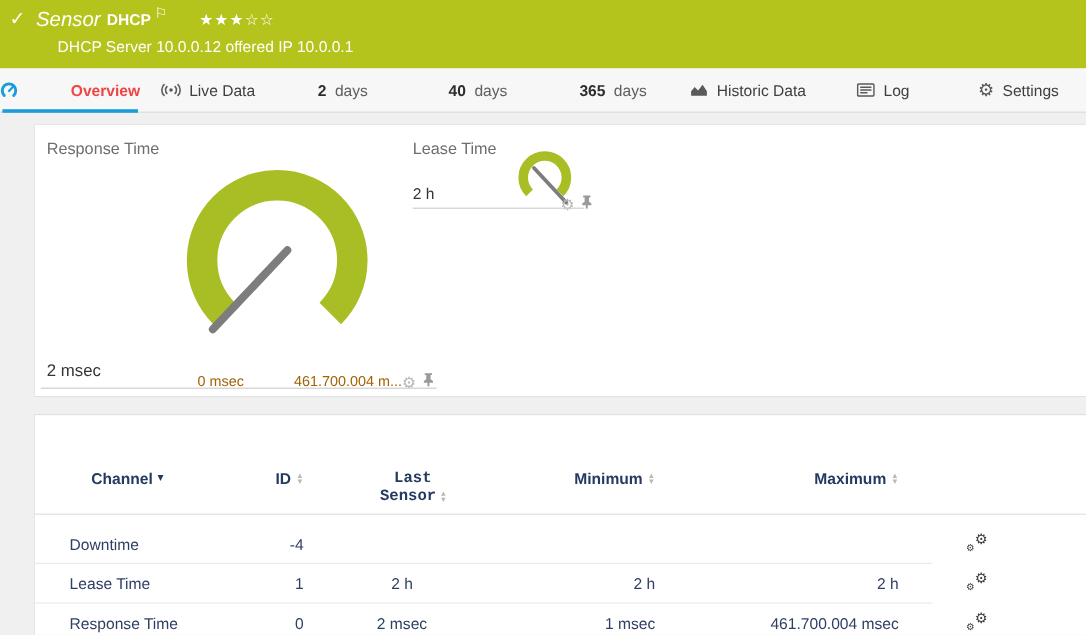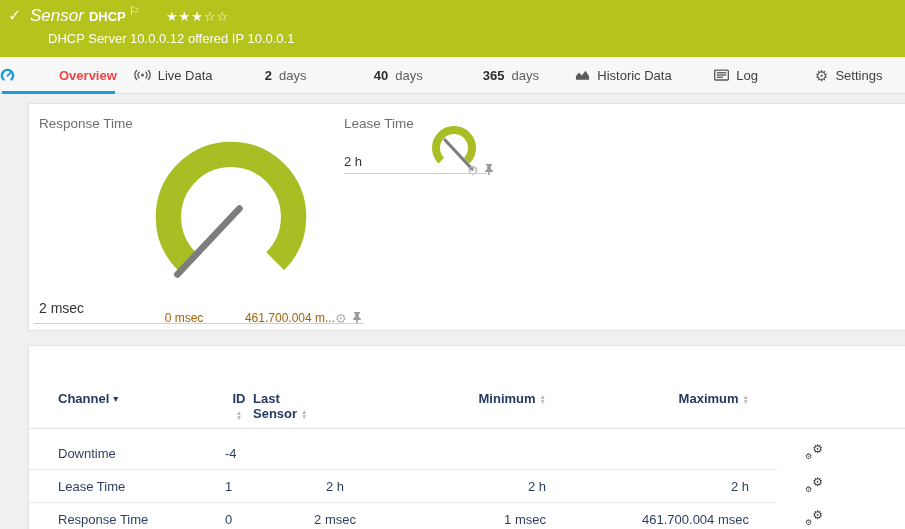--- a/index.html
+++ b/index.html
@@ -64,28 +64,28 @@
 
   
   .t-head, .t-row { display:grid;
     grid-template-columns:196px 28px 164px 129px 203px 156px; align-items:center; }
   .t-head { position:absolute; left:0; top:38px; width:876px; height:45px;
     border-bottom:1px solid #e0e0e0; align-items:start; padding-top:7px;
     font-size:13px; font-weight:bold; color:#243a60; }
   .t-rows { position:absolute; left:0; top:91px; width:748px; }
   .t-row { height:33px; border-bottom:1px solid #e9e9e9; font-size:13px; color:#2e3f63; }
   .c-channel { padding-left:29px; text-align:left; }
-  .c-id { text-align:left;flex-direction:column; }
+  .c-id { text-align:right; }
   .c-last { text-align:center; }
   .c-min { text-align:right; }
   .c-max { text-align:right; }
   .c-tools { padding-left:56px; }
-  .hcell { display:flex; align-items:center; gap:4px; }
+  .hcell { display:flex; align-items:center; gap:4px;margin-left:18px; }
   .h-id, .h-min, .h-max { justify-content:flex-end; }
-  .h-last { flex-direction:column; gap:0; justify-content:center; align-items:flex-start; }
+  .h-last { flex-direction:column; gap:0; justify-content:center; align-items:center;font-family:Liberation Mono, monospace; }
   .h-last .l2 { display:flex; align-items:center; gap:4px; }
   .sorter { display:inline-flex; flex-direction:column; color:#b9b9b9;
     font-size:6.5px; line-height:5px; cursor:pointer; }
   .chan-caret { color:#243a60; font-size:10px; cursor:pointer; }
   .row-gears { position:relative; display:inline-block; width:18px; height:16px;
     cursor:pointer; }
   .row-gears .g-big { position:absolute; right:0; top:-2px; font-size:12px; color:#3c3c3c; }
   .row-gears .g-small { position:absolute; left:0; bottom:-1px; font-size:8px; color:#3c3c3c; }
 </style>
 </head>

